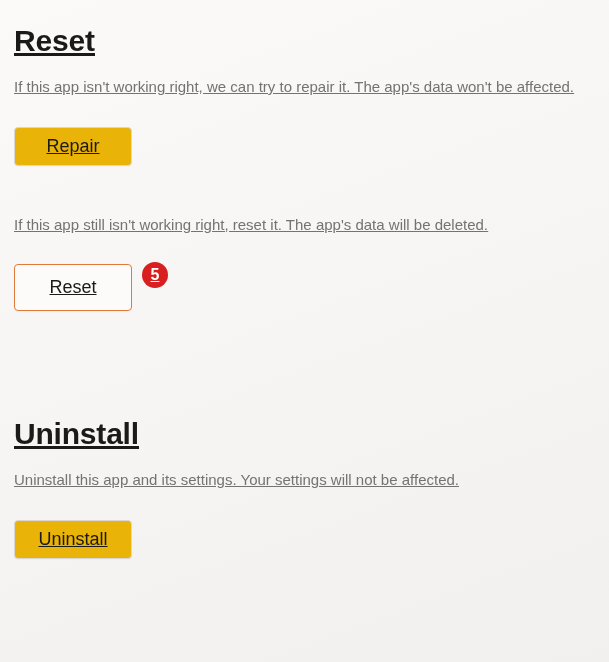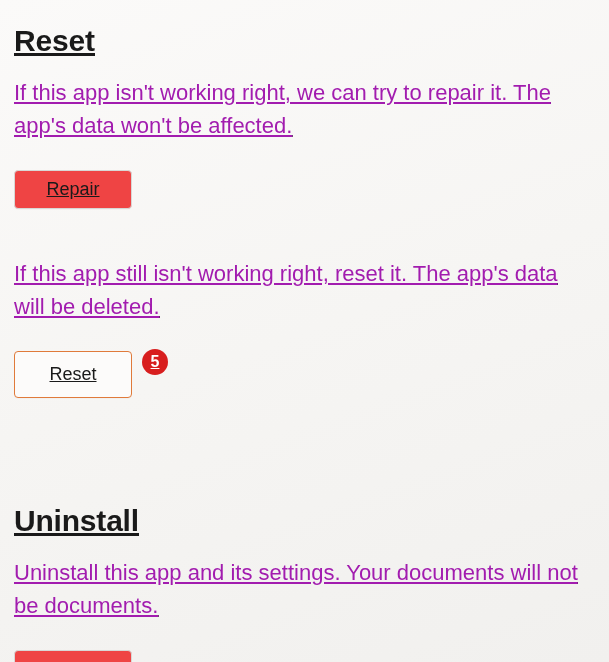--- a/index.html
+++ b/index.html
@@ -18,35 +18,35 @@
       overflow: hidden;
     }
     .section-title {
       font-size: 30px;
       font-weight: 600;
       color: #1a1a1a;
       margin-bottom: 18px;
       letter-spacing: -0.2px;
     }
     .section-desc {
-      font-size: 22px;
+      font-size: 15px;
       font-weight: 400;
-      color: #a21caf;
+      color: #737373;
       line-height: 1.5;
       margin-bottom: 28px;
       max-width: 580px;
     }
     .btn {
       display: inline-block;
       min-width: 118px;
       padding: 8px 22px;
       font-size: 18px;
       font-family: inherit;
       color: #1a1a1a;
-      background: #ef4444;
+      background: #eab308;
       border: 1px solid #d8d7d5;
       border-radius: 4px;
       cursor: pointer;
       text-align: center;
       box-shadow: 0 1px 0 rgba(0,0,0,0.02);
     }
     .btn-highlight {
       border: 1px solid #e07a3a;
       background: #fcfbfa;
       padding: 12px 32px;
@@ -98,18 +98,18 @@
 
   <div class="reset-block">
     <button class="btn btn-highlight">Reset</button>
     <span class="step-badge">5</span>
   </div>
 </section>
 
 <section class="uninstall-section">
   <h2 class="section-title">Uninstall</h2>
 
-  <p class="section-desc">Uninstall this app and its settings. Your documents will not be documents.</p>
+  <p class="section-desc">Uninstall this app and its settings. Your settings will not be affected.</p>
 
   <div class="uninstall-btn-wrap">
     <button class="btn">Uninstall</button>
   </div>
 </section>
 
 </body></html>

